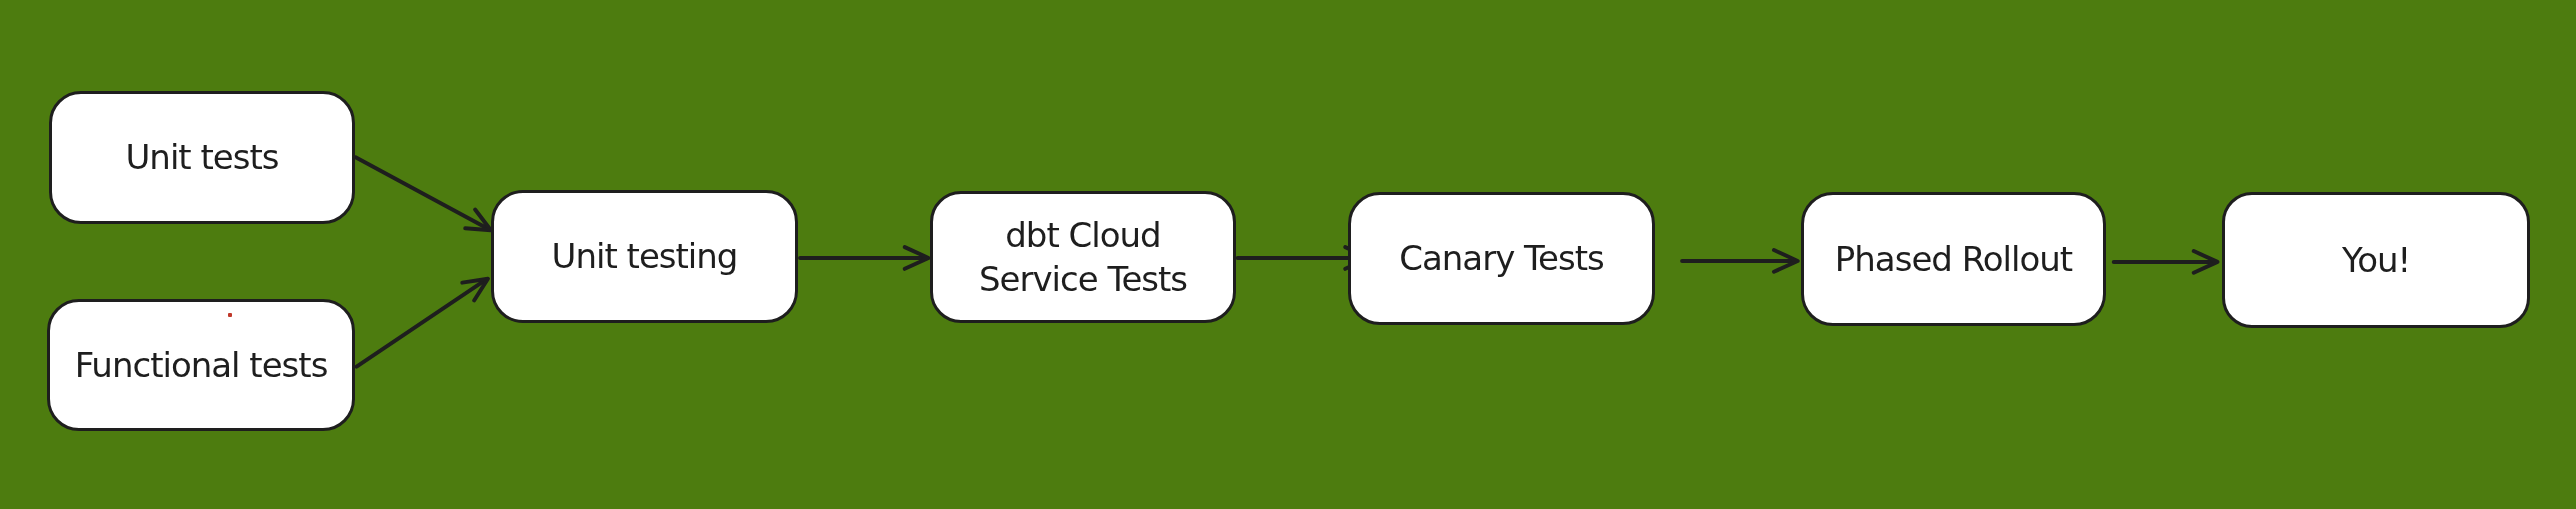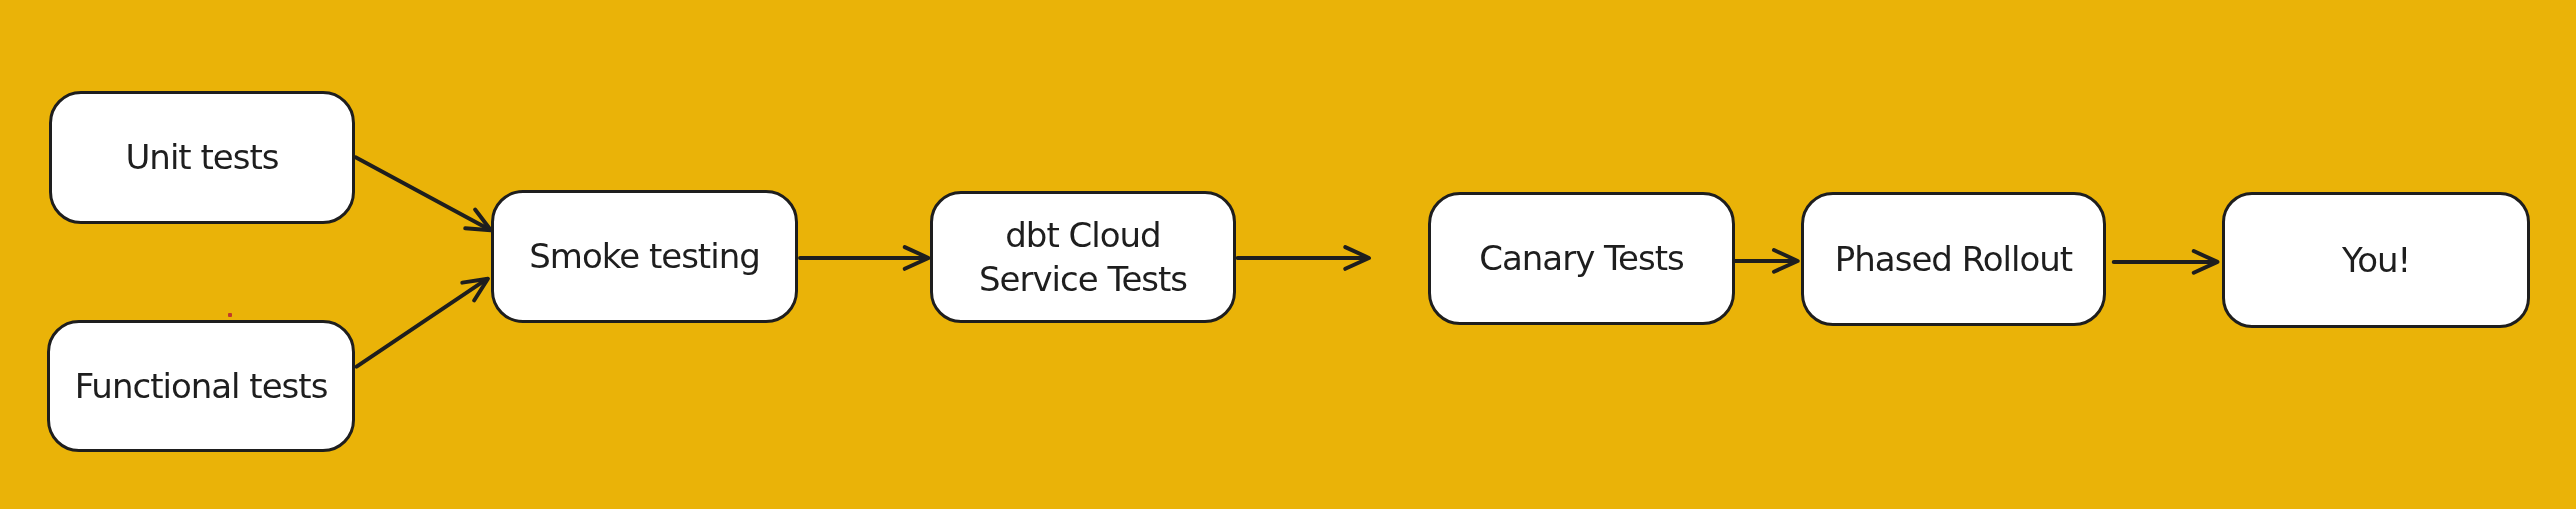--- a/index.html
+++ b/index.html
@@ -1,20 +1,20 @@
 <!DOCTYPE html>
 <html><head>
 <meta charset="utf-8">
 <style>
   html, body { margin: 0; padding: 0; background: #ffffff; }
   .canvas {
     position: relative;
     width: 2576px;
     height: 510px;
-    background: #eab308;
+    background: #4d7c0f;
     overflow: hidden;
     font-family: "DejaVu Sans", sans-serif;
   }
   .edges {
     position: absolute;
     left: 0; top: 0;
     width: 2576px; height: 510px;
   }
   .edges line, .edges polyline {
     stroke: #1e1e1e;
@@ -33,24 +33,24 @@
     align-items: center;
     justify-content: center;
     text-align: center;
     color: #1e1e1e;
     font-size: 34px;
     letter-spacing: -1px;
     line-height: 1.3;
     white-space: pre-line;
   }
   .n1 { left: 49px;   top: 91px;  width: 306px; height: 133px; }
-  .n2 { left: 47px;   top: 299px; width: 308px; height: 132px; margin-top: 21px; }
+  .n2 { left: 47px;   top: 299px; width: 308px; height: 132px; }
   .n3 { left: 491px;  top: 190px; width: 307px; height: 133px; }
   .n4 { left: 930px;  top: 191px; width: 306px; height: 132px; border-radius: 31px; }
-  .n5 { left: 1428px; top: 192px; width: 307px; height: 133px; }
+  .n5 { left: 1348px; top: 192px; width: 307px; height: 133px; }
   .n6 { left: 1801px; top: 192px; width: 305px; height: 134px; text-align: right; }
   .n7 { left: 2222px; top: 192px; width: 308px; height: 136px; border-radius: 30px; }
   .red-dot {
     position: absolute;
     left: 228px; top: 313px;
     width: 4px; height: 4px;
     background: #c0392b;
     border-radius: 1px;
   }
 </style>
@@ -86,21 +86,21 @@
     </g>
   </svg>
 
   <div class="node n1">
     <span>Unit tests</span>
   </div>
   <div class="node n2">
     <span>Functional tests</span>
   </div>
   <div class="node n3">
-    <span>Smoke testing</span>
+    <span>Unit testing</span>
   </div>
   <div class="node n4">
     <span>dbt Cloud
 Service Tests</span>
   </div>
   <div class="node n5">
     <span>Canary Tests</span>
   </div>
   <div class="node n6">
     <span>Phased Rollout</span>

